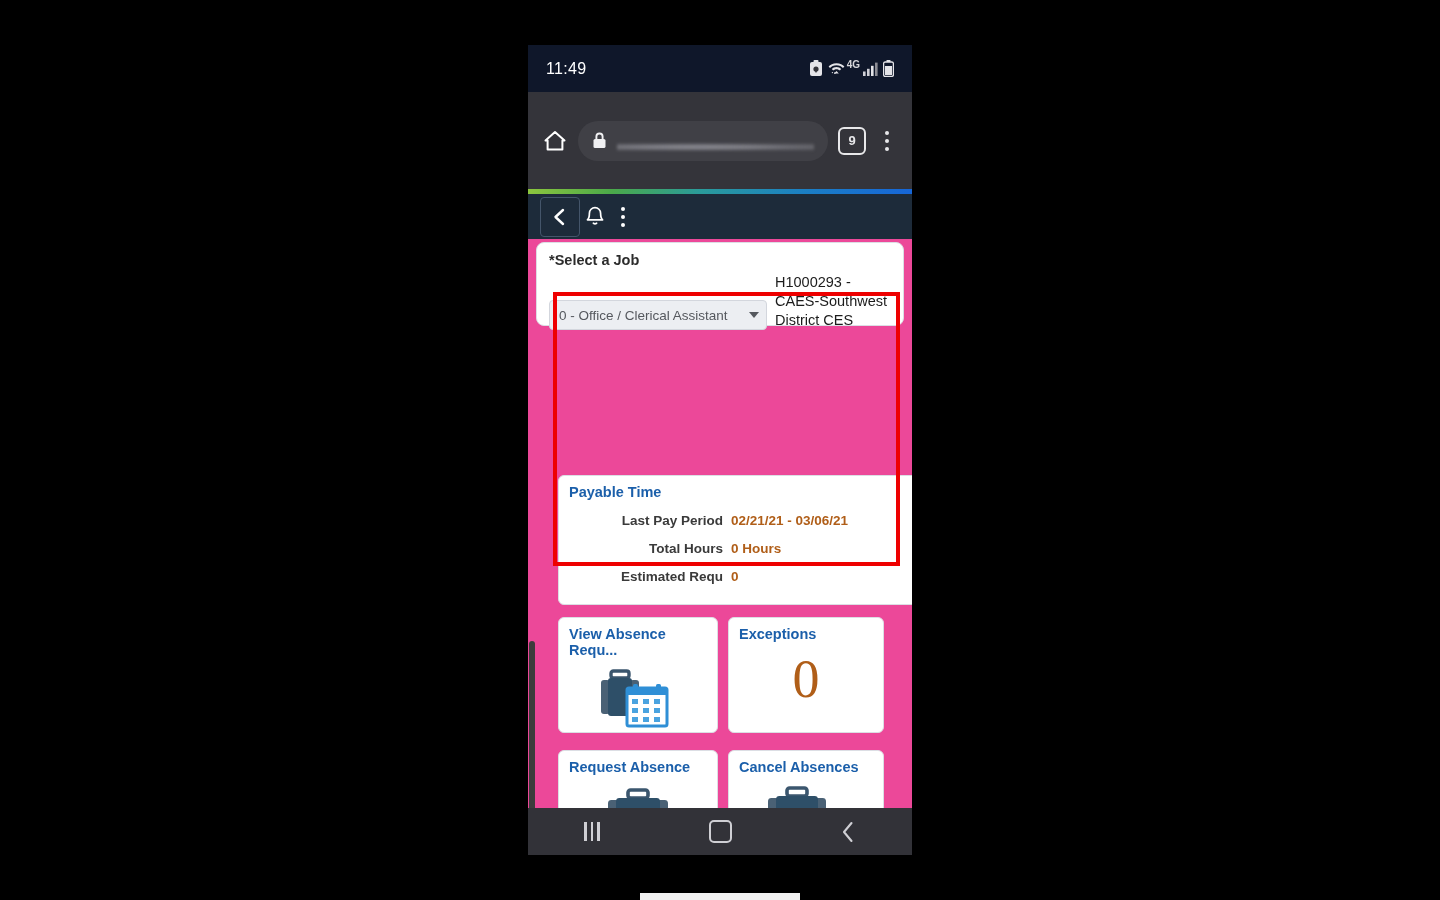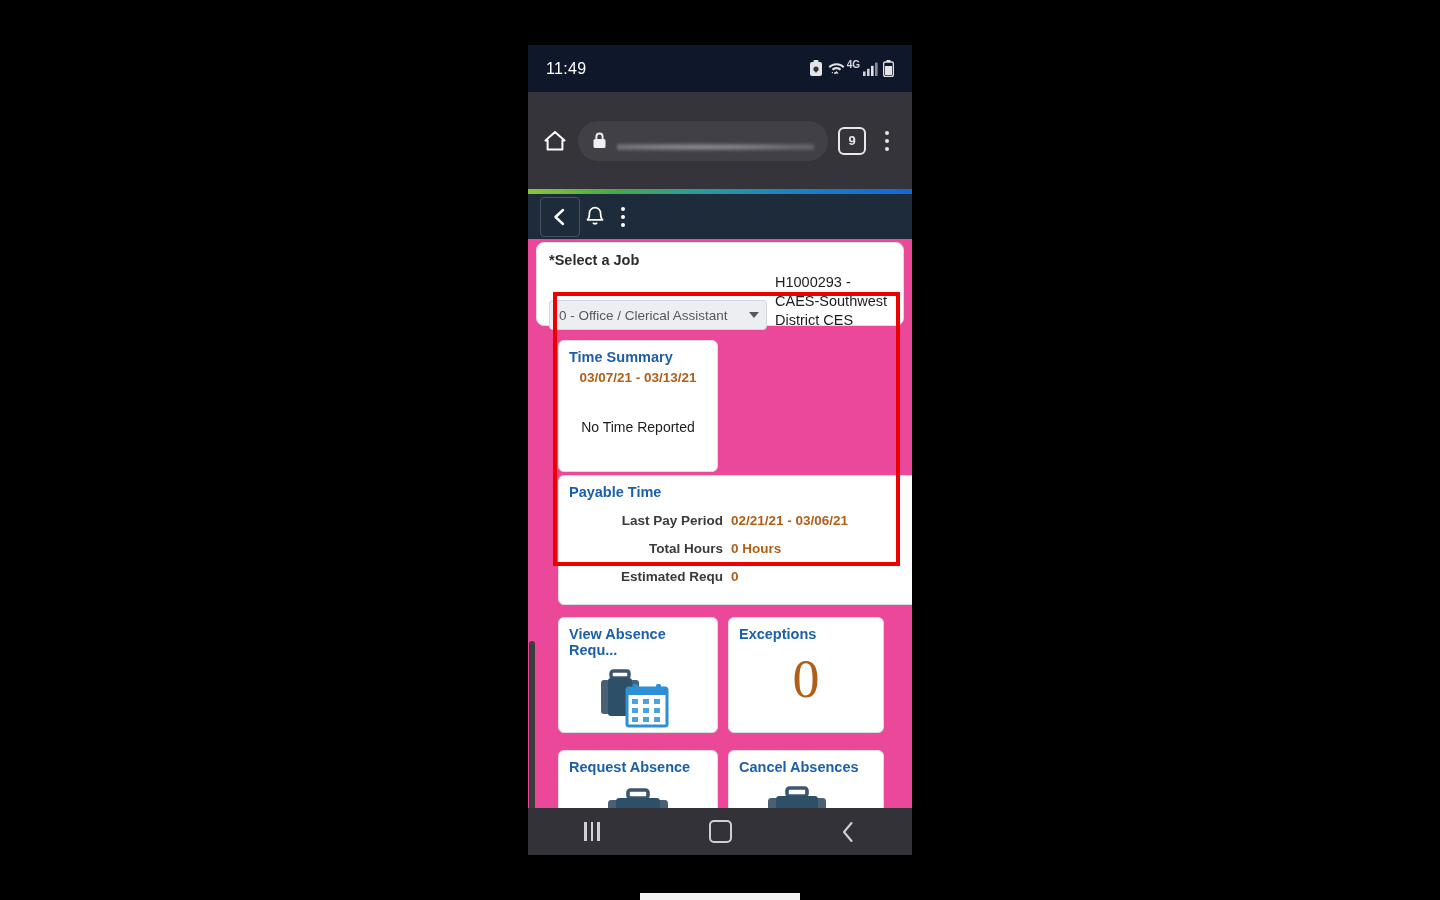--- a/index.html
+++ b/index.html
@@ -467,25 +467,20 @@
         <div class="job-label">*Select a Job</div>
         <div class="job-row">
           <div class="job-select">
             <span class="job-select-text">0 - Office / Clerical Assistant</span>
             <span class="caret-down"></span>
           </div>
           <div class="job-code">H1000293 - CAES-Southwest District CES</div>
         </div>
       </div>
 
-      <div class="tile" id="tile-time-summary">
-        <div class="tile-title">Time Summary</div>
-        <div class="ts-range">03/07/21 - 03/13/21</div>
-        <div class="ts-note">No Time Reported</div>
-      </div>
 
       <div class="tile" id="tile-payable-time">
         <div class="tile-title">Payable Time</div>
         <div class="pt-row">
           <span class="pt-label">Last Pay Period</span>
           <span class="pt-value">02/21/21 - 03/06/21</span>
         </div>
         <div class="pt-row">
           <span class="pt-label">Total Hours</span>
           <span class="pt-value">0 Hours</span>

